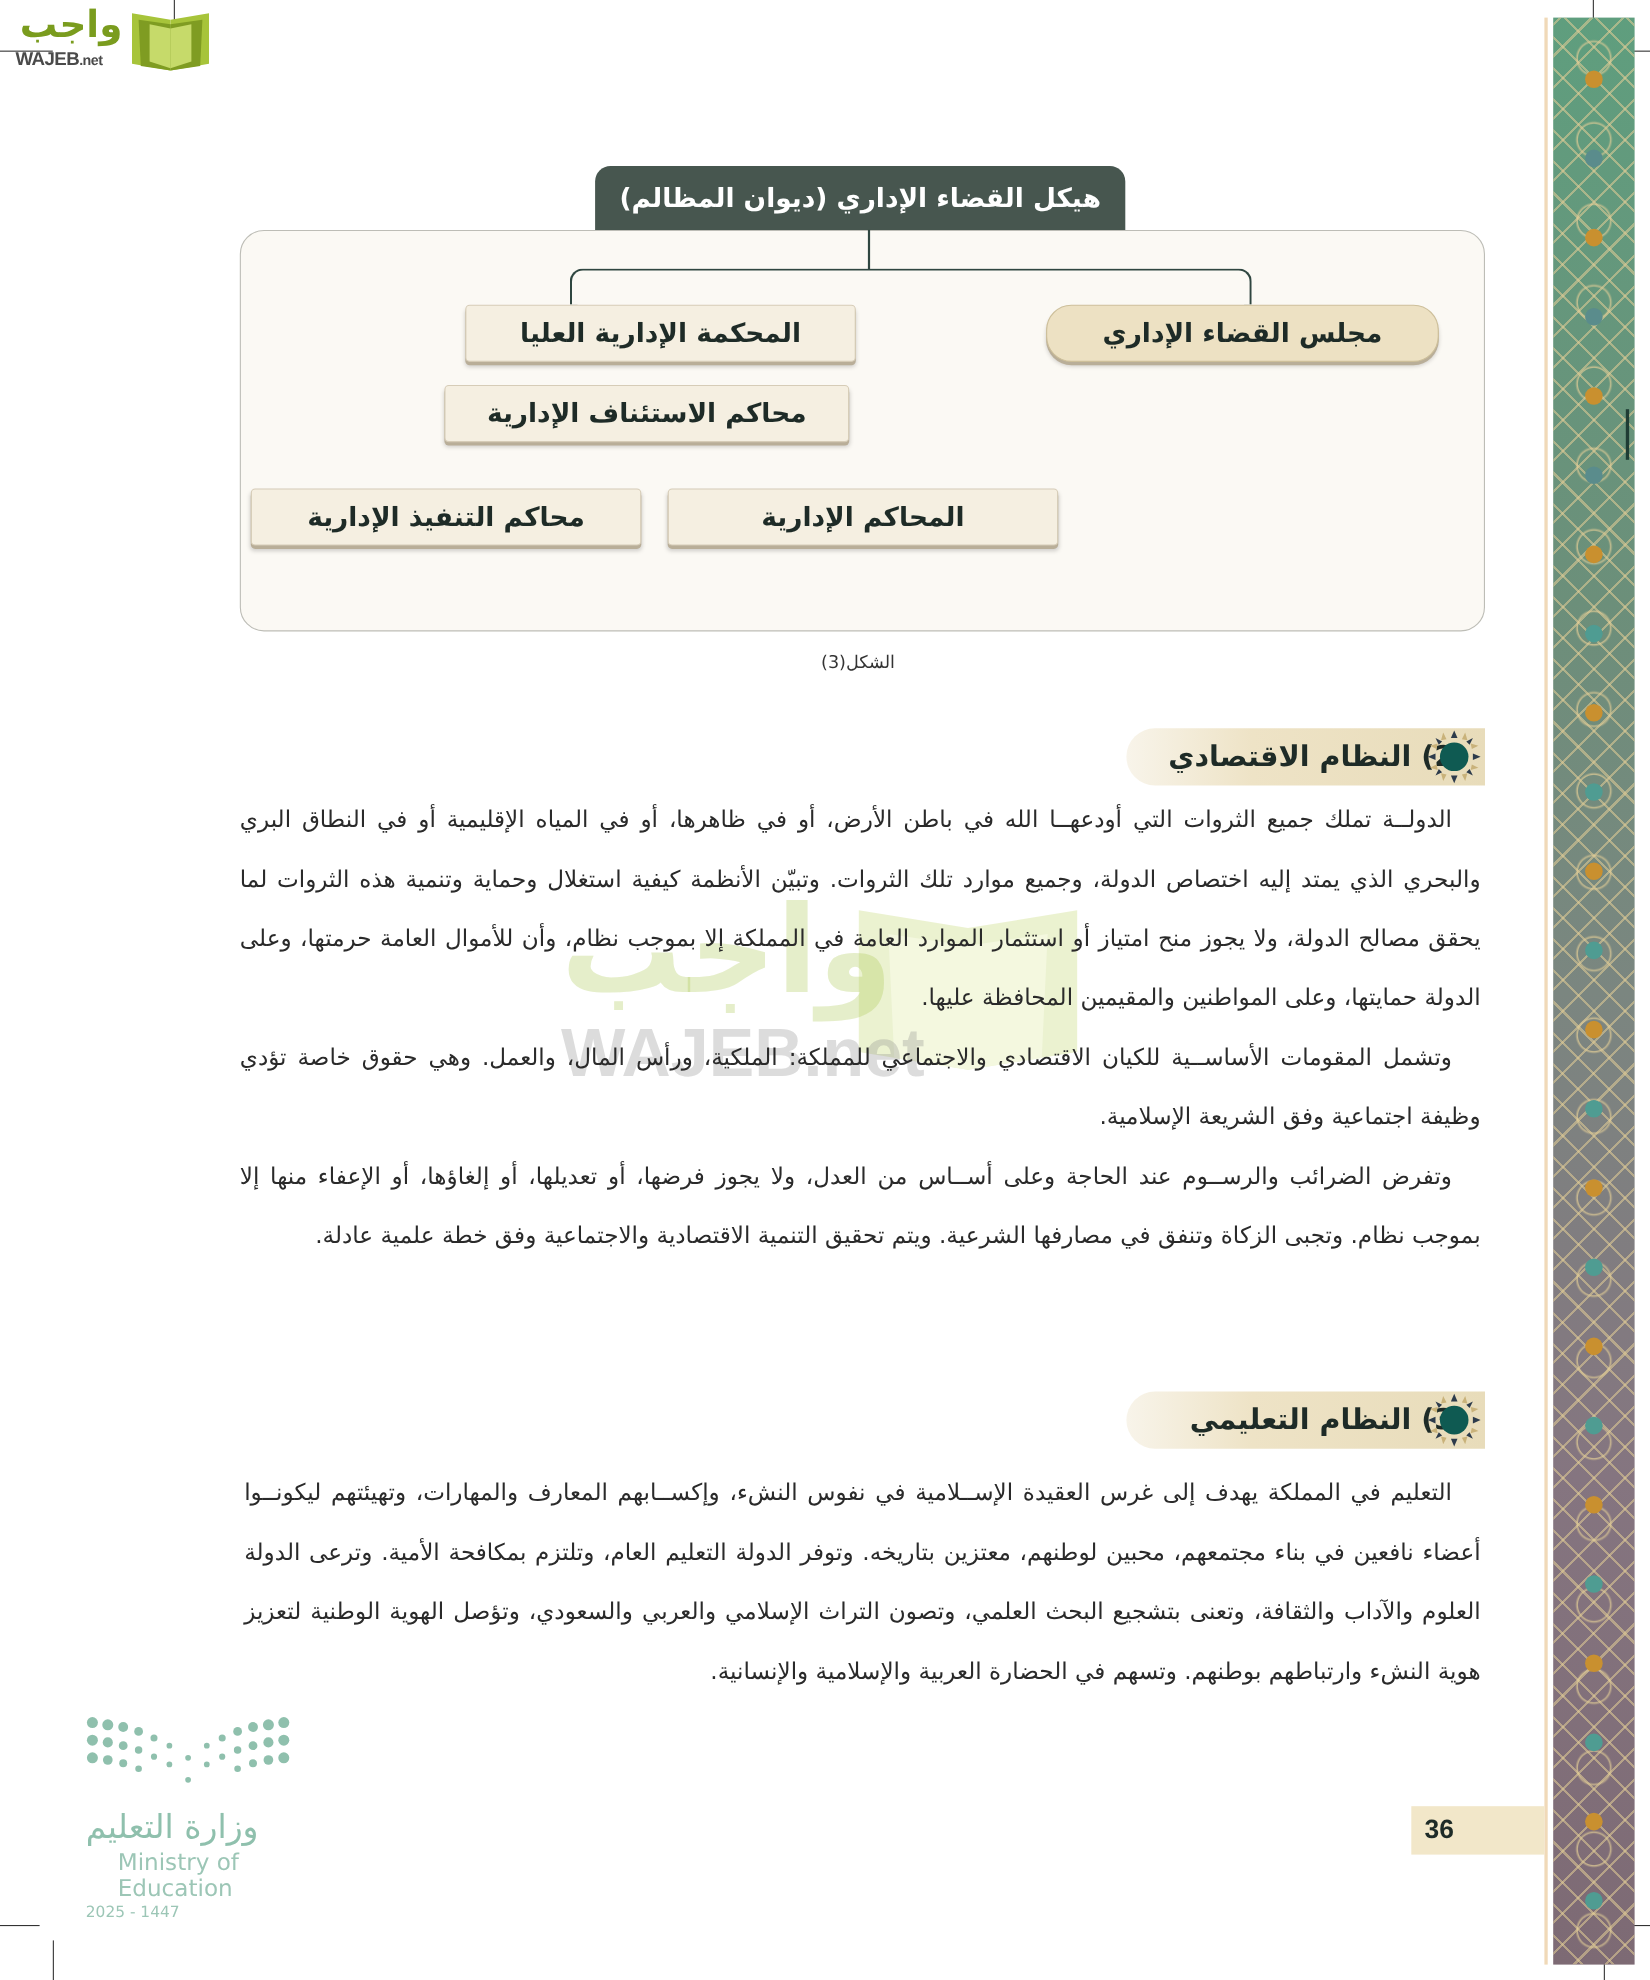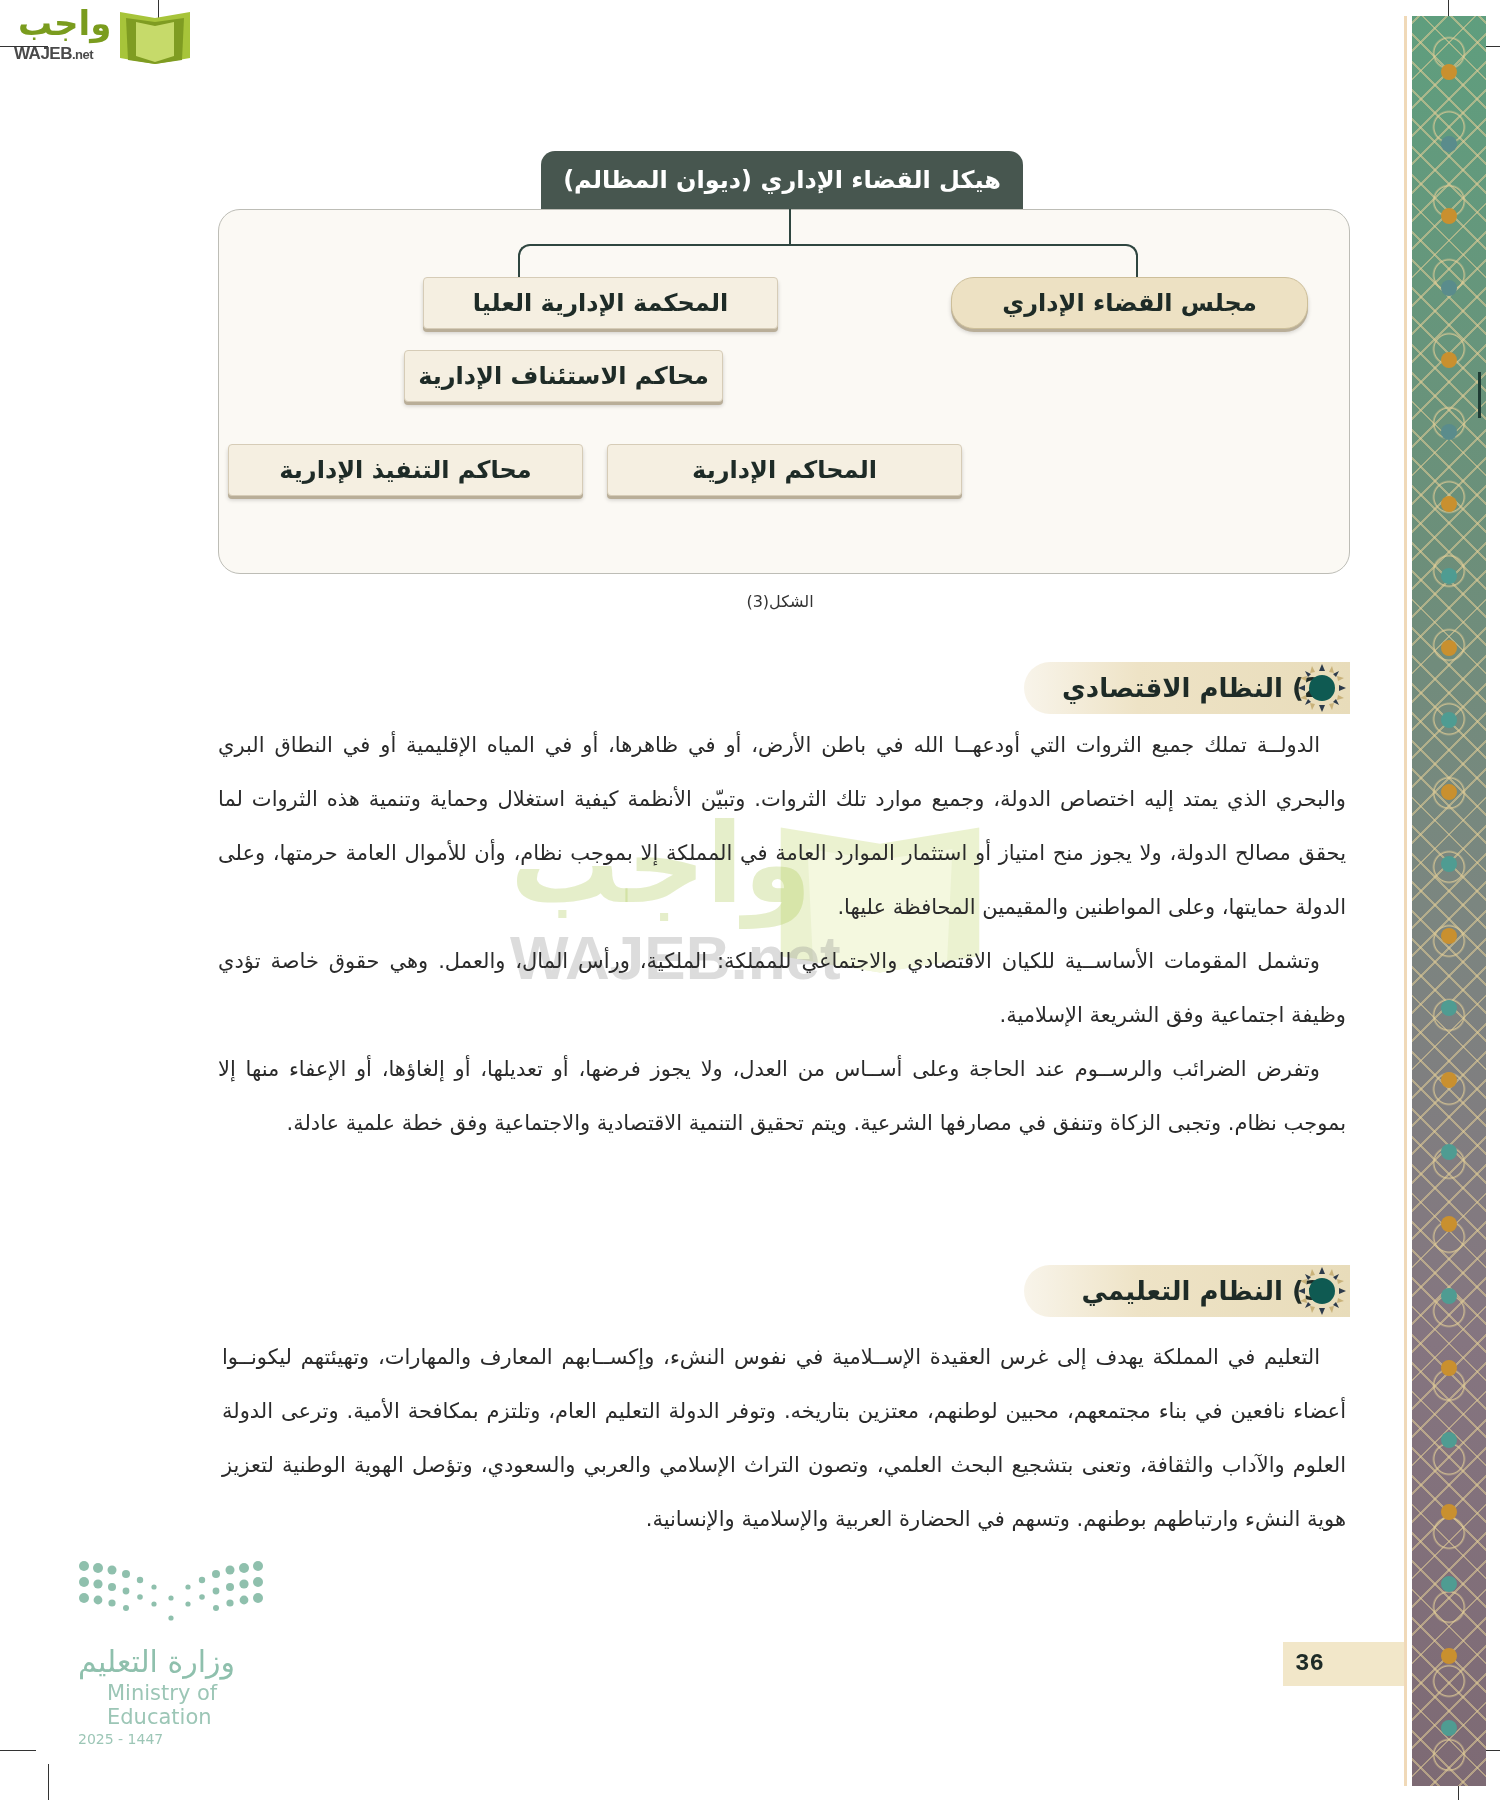--- a/index.html
+++ b/index.html
@@ -83,21 +83,21 @@
   .moe .dots { width: 186px; height: 68px; }
   .moe .ar { display: block; margin-top: 12px; font-size: 30px; color: #8fc0ad; font-family: "DejaVu Sans", sans-serif; direction: rtl; text-align: left; }
   .moe .en { display: block; font-size: 21px; color: #9cc6b6; font-family: "DejaVu Sans", sans-serif; margin-top: 2px; margin-left: 29px; }
   .moe .yr { display: block; font-size: 14px; color: #9cc6b6; font-family: "DejaVu Sans", sans-serif; margin-top: 2px; }
 
   
   .page-num {
     position: absolute; left: 1283px; top: 1642px; width: 121px; height: 44px;
     background: #f2e7c9; font-size: 24px; font-weight: bold; color: #1e2b27;
     line-height: 44px; padding-left: 12px; direction: ltr; text-align: left;
-    font-family: Liberation Mono, monospace;
+    font-family: Liberation Sans, sans-serif;
   }
 </style>
 </head>
 <body>
 
 <div class="crop" style="left:158px;top:0;width:1px;height:48px;"></div>
 <div class="crop" style="left:0;top:46px;width:48px;height:1px;"></div>
 <div class="crop" style="left:1448px;top:0;width:1px;height:48px;"></div>
 <div class="crop" style="left:1464px;top:46px;width:36px;height:1px;"></div>
 <div class="crop" style="left:0;top:1750px;width:36px;height:1px;"></div>
@@ -149,21 +149,21 @@
 
 <div class="chart-title">هيكل القضاء الإداري (ديوان المظالم)</div>
 <div class="chart-frame"></div>
 
 <div class="connector" style="left:789px;top:209px;height:36px;border-left-width:2px;"></div>
 <div class="connector" style="left:518px;top:244px;width:272px;height:33px;border-top-width:2px;border-left-width:2px;border-radius:12px 0 0 0;"></div>
 <div class="connector" style="left:790px;top:244px;width:348px;height:33px;border-top-width:2px;border-right-width:2px;border-radius:0 12px 0 0;"></div>
 
 <div class="node primary" style="left:951px;top:277px;width:357px;">مجلس القضاء الإداري</div>
 <div class="node" style="left:404px;top:277px;width:355px;margin-left:19px;">المحكمة الإدارية العليا</div>
-<div class="node" style="left:404px;top:350px;width:319px;">محاكم الاستئناف الإدارية</div>
+<div class="node" style="left:404px;top:350px;width:368px;">محاكم الاستئناف الإدارية</div>
 <div class="node" style="left:607px;top:444px;width:355px;">المحاكم الإدارية</div>
 <div class="node" style="left:228px;top:444px;width:355px;">محاكم التنفيذ الإدارية</div>
 
 <div class="caption">الشكل(3)</div>
 
 <div class="watermark">
   <svg class="wm-book" viewBox="0 0 82 58">
     <path d="M41 8 L41 56 L4 50 L4 2 Z" fill="#b9d15a"></path>
     <path d="M41 8 L41 56 L78 50 L78 2 Z" fill="#b9d15a"></path>
     <path d="M41 14 L41 56 L16 52 L14 10 Z" fill="#d8e78f"></path>

